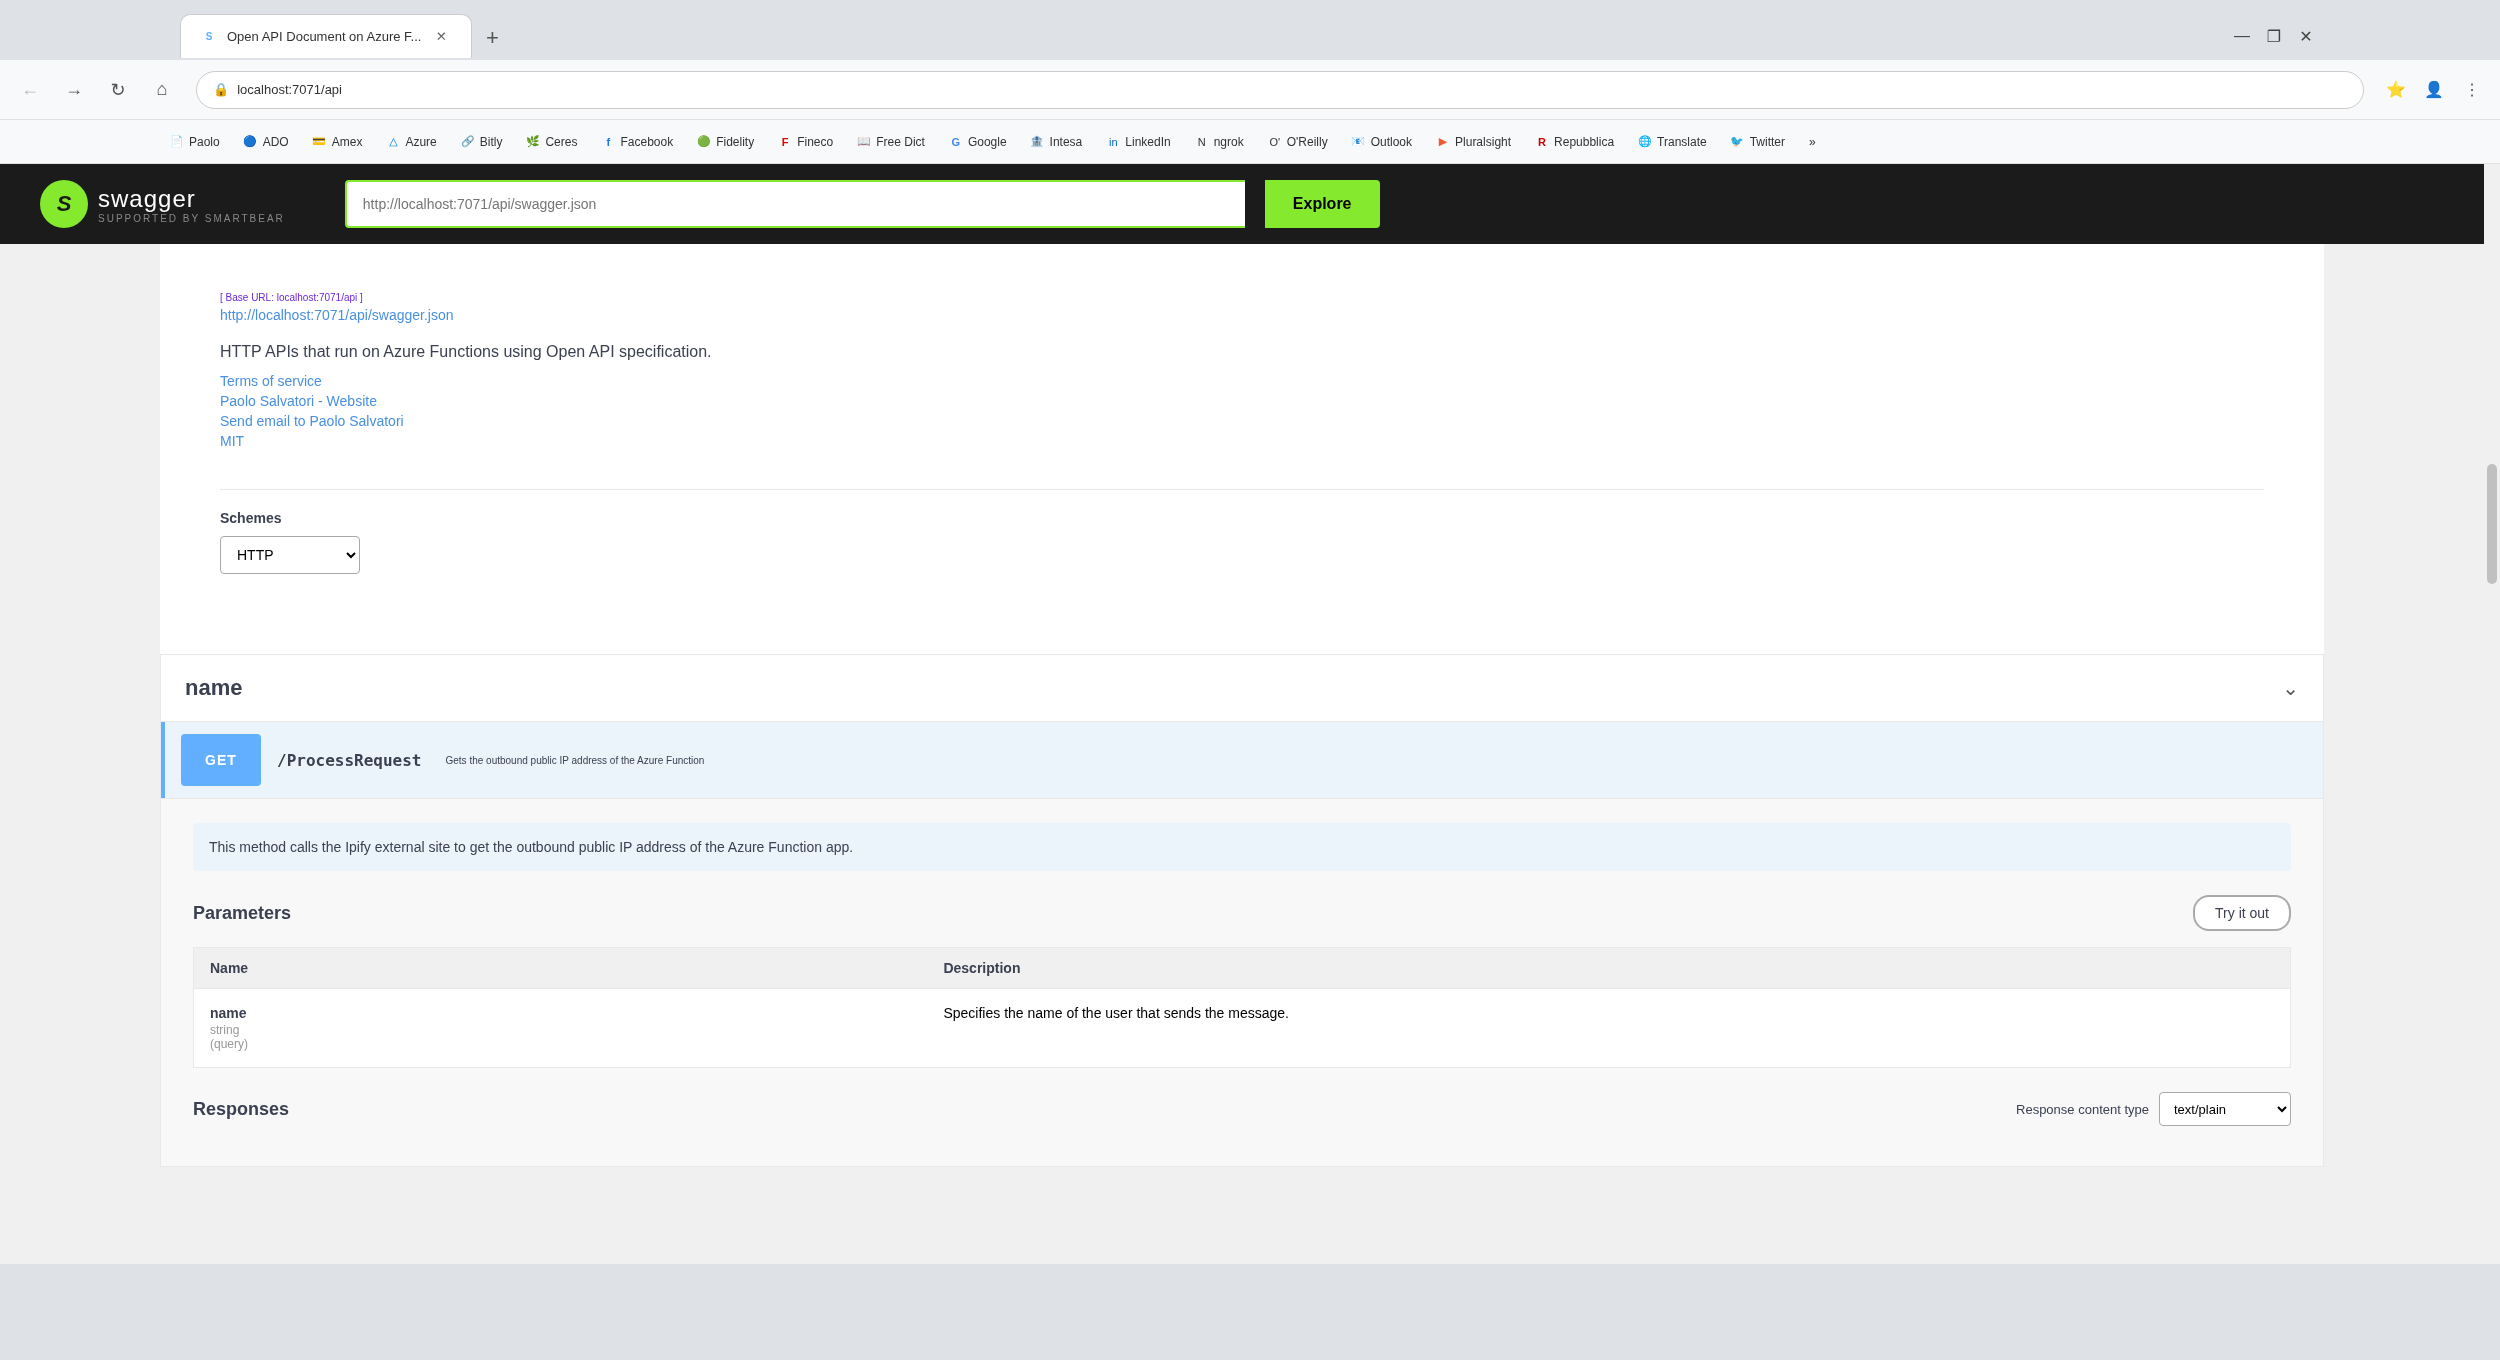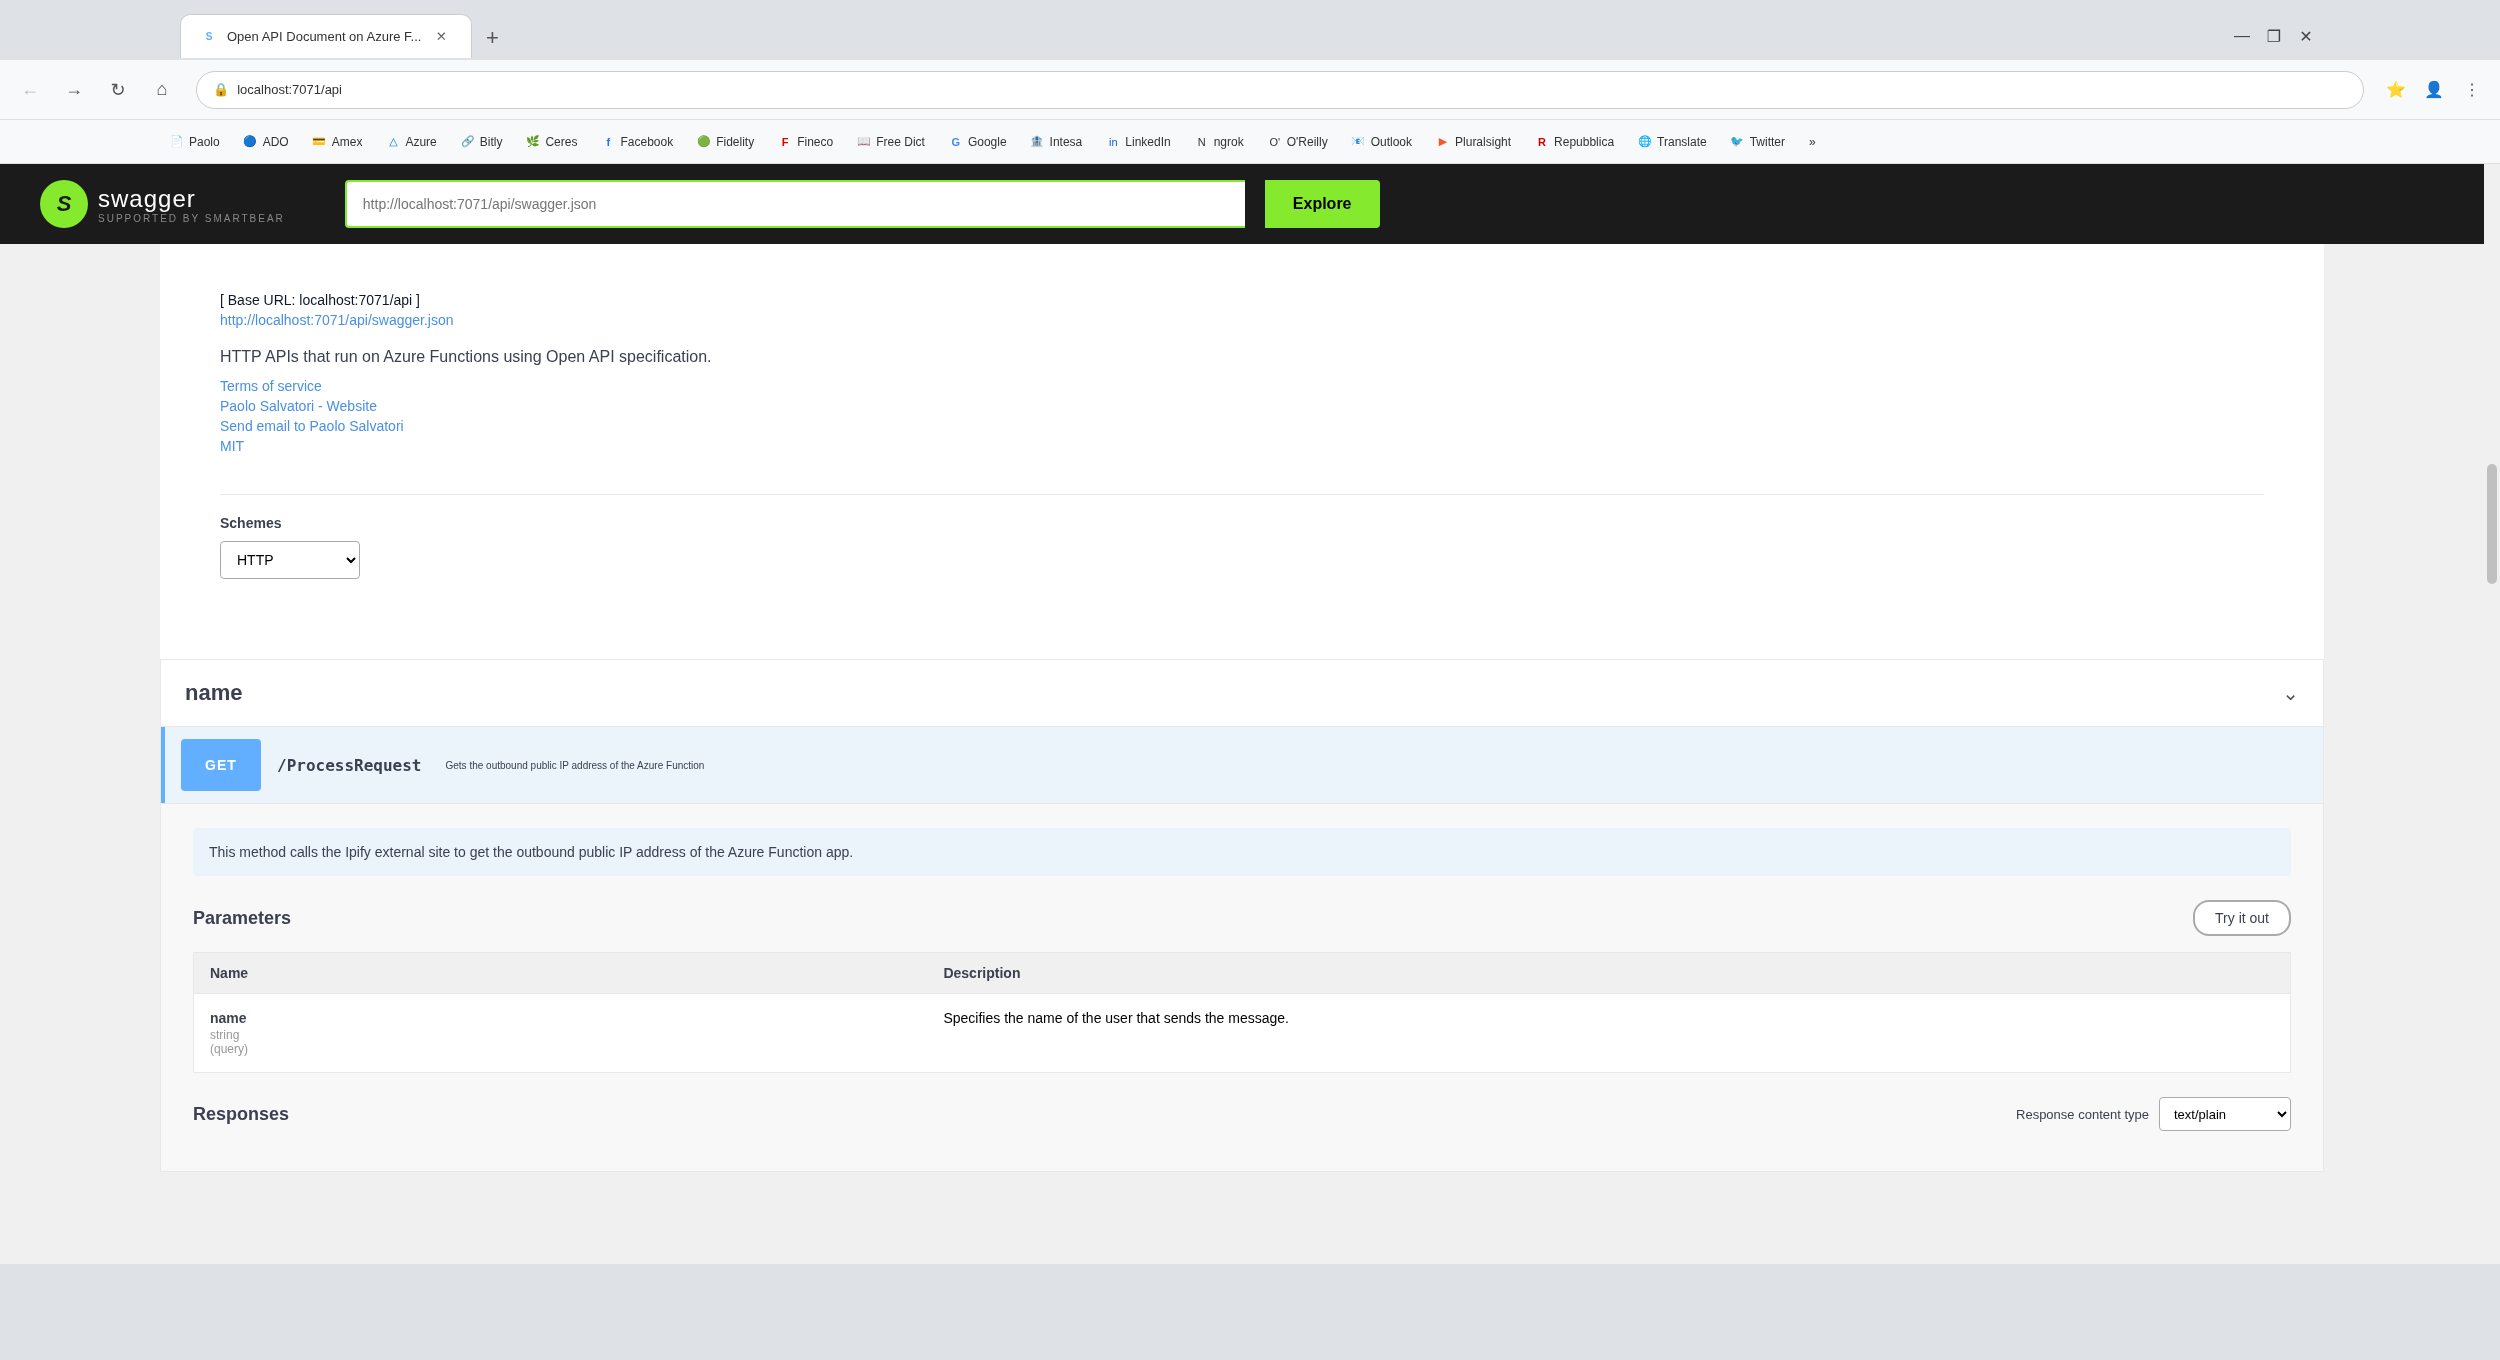--- a/index.html
+++ b/index.html
@@ -34,21 +34,21 @@
     .swagger-logo-text { color: #fff; font-size: 24px; font-weight: 300; letter-spacing: 1px; }
     .swagger-logo-sub { color: #888; font-size: 10px; display: block; letter-spacing: 2px; }
     .swagger-search { flex: 1; max-width: 900px; margin-left: 40px; }
     .swagger-search input { width: 100%; height: 48px; border: 2px solid #85ea2d; border-radius: 4px; padding: 0 16px; font-size: 14px; background: #fff; }
     .swagger-explore-btn { height: 48px; padding: 0 28px; background: #85ea2d; border: none; border-radius: 4px; font-size: 16px; font-weight: 600; cursor: pointer; }
 
     .swagger-body { background: #fff; padding: 40px 60px; }
 
     .api-title { font-size: 42px; font-weight: 700; color: #3b4151; display: flex; align-items: center; gap: 16px; }
     .api-version-badge { background: #89bf04; color: #fff; font-size: 14px; padding: 4px 10px; border-radius: 4px; font-weight: 400; }
-    .api-base-url { font-size: 14px; color: #0f172a; margin: 8px 0 4px 0; }
+    .api-base-url { font-size: 10px; color: #6d28d9; margin: 8px 0 4px 0; }
     .api-link { color: #4990e2; text-decoration: none; font-size: 14px; }
     .api-description { color: #3b4151; font-size: 16px; margin: 20px 0 12px 0; }
     .api-links { display: flex; flex-direction: column; gap: 4px; margin-bottom: 8px; }
 
     .schemes-section { margin: 40px 0; padding-top: 20px; border-top: 1px solid #e8e8e8; }
     .schemes-label { font-size: 14px; font-weight: 600; color: #3b4151; margin-bottom: 10px; }
     .scheme-select { height: 38px; padding: 0 12px; border: 1px solid #aaa; border-radius: 4px; font-size: 14px; background: #fff; min-width: 140px; cursor: pointer; }
 
     
     .api-section { border: 1px solid #e8e8e8; margin-bottom: 24px; }

